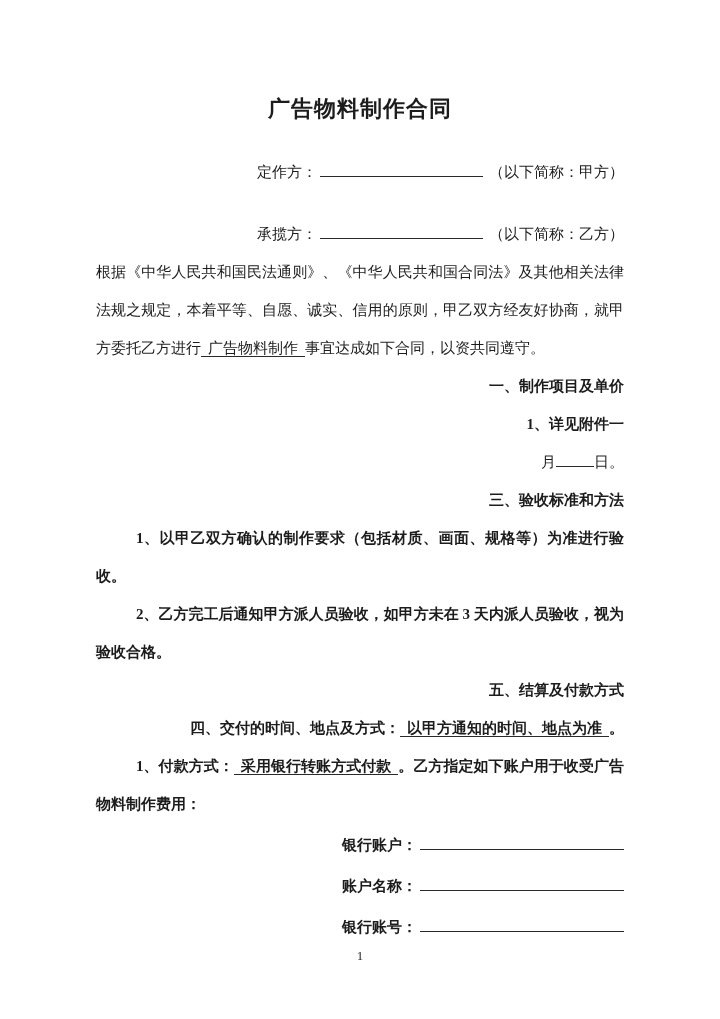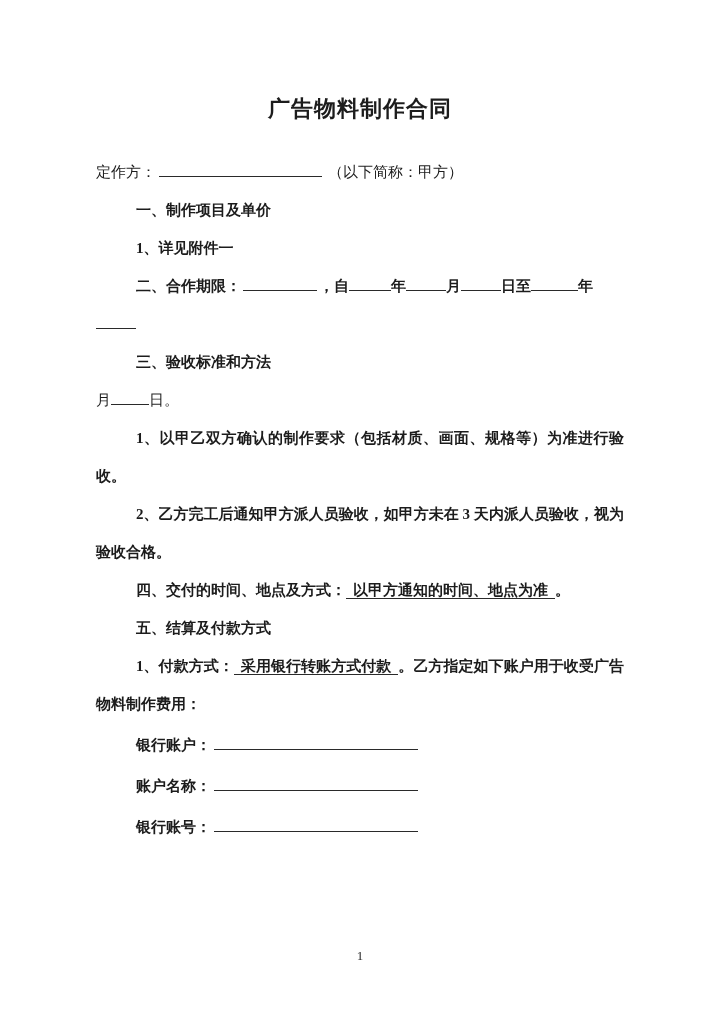--- a/index.html
+++ b/index.html
@@ -22,20 +22,21 @@
   }
   .doc-title {
     font-size: 22px;
     font-weight: bold;
     text-align: center;
     line-height: 38px;
     letter-spacing: 1px;
   }
   .line {
     line-height: 38px;
+    text-align: right;
   }
   .para {
     line-height: 38px;
     text-align: justify;
   }
   .indent {
     text-indent: 40px;
     font-weight: bold;
   }
   .party-line-a { margin-top: 25px; }
@@ -73,45 +74,48 @@
 <body>
 
 <div class="page">
 
   <div class="doc-title">广告物料制作合同</div>
 
   <div class="line party-line-a">
     <span>定作方：</span><span class="blank w163"></span><span>（以下简称：甲方）</span>
   </div>
 
+  <div class="line party-line-b">
+    <span>承揽方：</span><span class="blank w163"></span><span>（以下简称：乙方）</span>
+  </div>
 
+  <div class="para">
+    <span>根据《中华人民共和国民法通则》、《中华人民共和国合同法》及其他相关法律法规之规定，本着平等、自愿、诚实、信用的原则，甲乙双方经友好协商，就甲方委托乙方进行</span><span class="ul-text">广告物料制作</span><span>事宜达成如下合同，以资共同遵守。</span>
+  </div>
 
   <div class="line indent">一、制作项目及单价</div>
 
   <div class="line indent">1、详见附件一</div>
 
-  <div class="line indent">
-    <span>二、合作期限：</span><span class="blank w74"></span><span>，自</span><span class="blank w42"></span><span>年</span><span class="blank w40"></span><span>月</span><span class="blank w40"></span><span>日至</span><span class="blank w47"></span><span>年</span><span class="blank w40"></span>
-  </div>
-
-  <div class="line indent">三、验收标准和方法</div>
 
   <div class="line">
     <span>月</span><span class="blank w38"></span><span>日。</span>
   </div>
 
+  <div class="line indent">三、验收标准和方法</div>
+
   <div class="para indent">1、以甲乙双方确认的制作要求（包括材质、画面、规格等）为准进行验收。</div>
 
   <div class="para indent">2、乙方完工后通知甲方派人员验收，如甲方未在 3 天内派人员验收，视为验收合格。</div>
 
+  <div class="line indent">五、结算及付款方式</div>
+
   <div class="line indent">
     <span>四、交付的时间、地点及方式：</span><span class="ul-text">以甲方通知的时间、地点为准</span><span>。</span>
   </div>
-
-  <div class="line indent">五、结算及付款方式</div>
 
   <div class="para indent">
     <span>1、付款方式：</span><span class="ul-text">采用银行转账方式付款</span><span>。乙方指定如下账户用于收受广告物料制作费用：</span>
   </div>
 
   <div class="line indent bank-row">
     <span>银行账户：</span><span class="blank w204"></span>
   </div>
 
   <div class="line indent bank-row">

